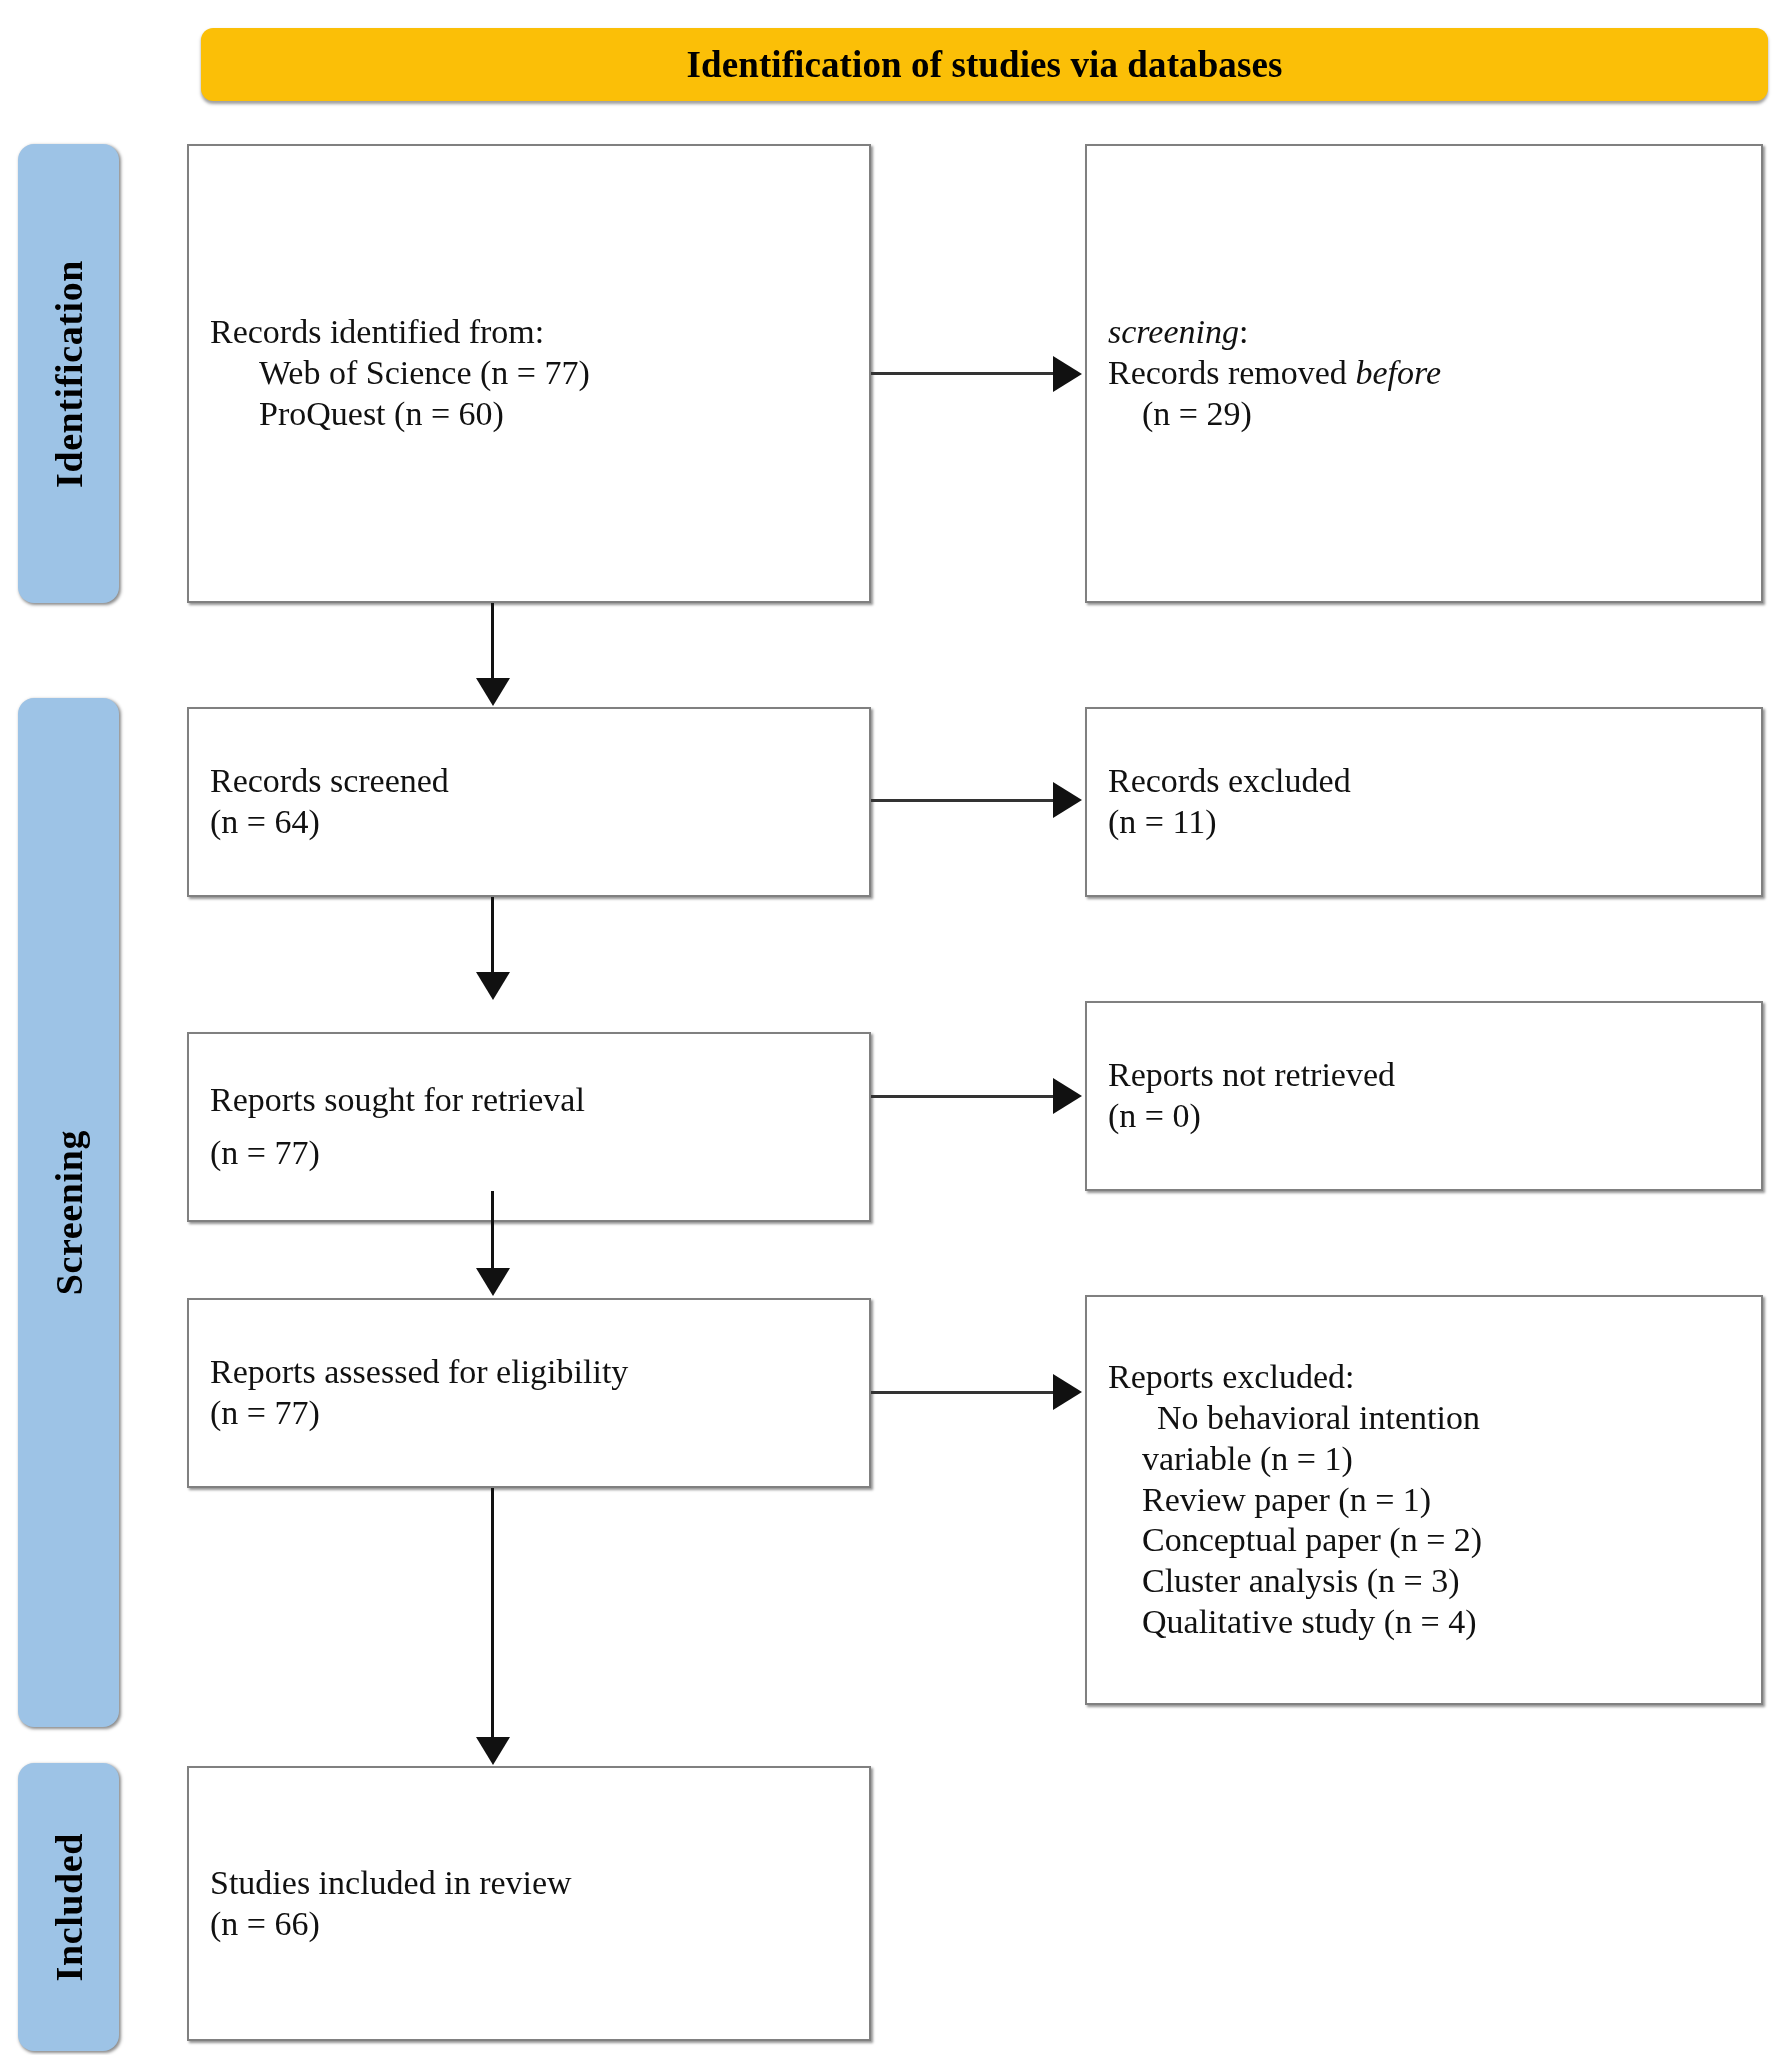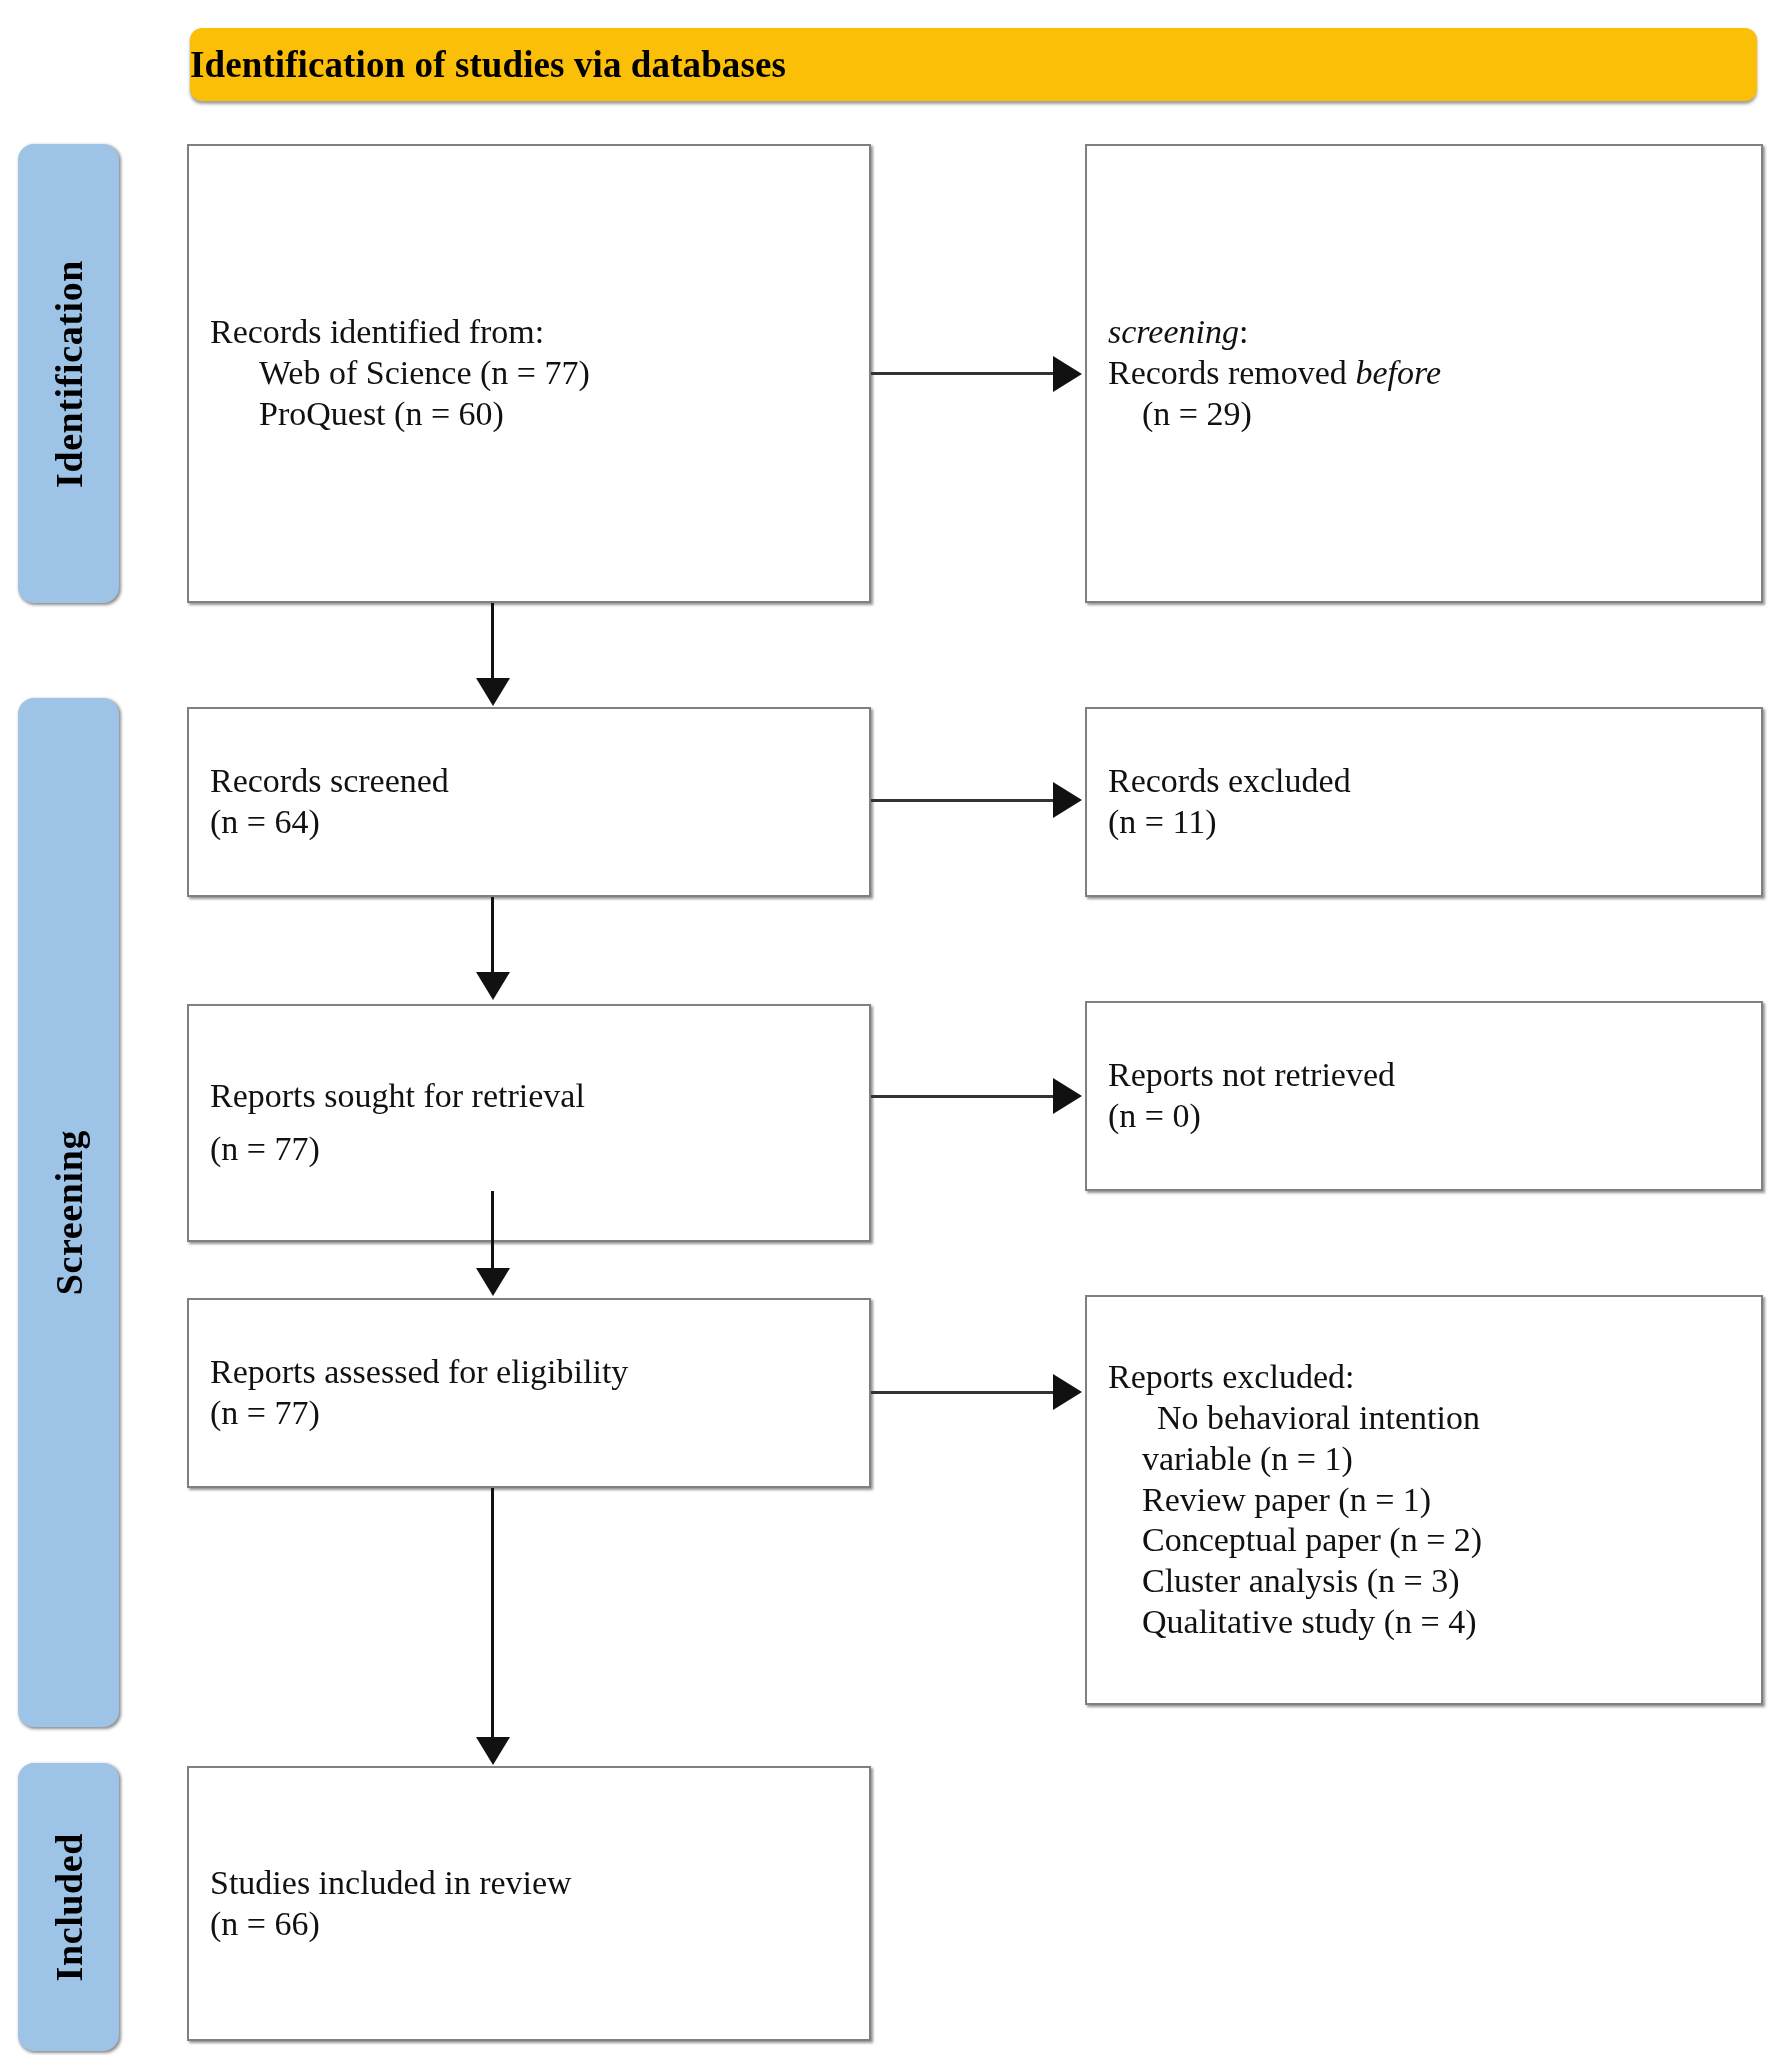--- a/index.html
+++ b/index.html
@@ -12,30 +12,30 @@
     width: 1788px;
     height: 2056px;
     background: #ffffff;
     font-family: "Liberation Serif", "DejaVu Serif", serif;
     overflow: hidden;
   }
 
   
   .banner {
     position: absolute;
-    left: 190px;
+    left: 201px;
     top: 27.5px;
     width: 1567px;
     height: 73px;
     background: #fbbf07;
     border-radius: 12.2px;
     box-shadow: 0 2.4px 3.1px rgba(0,0,0,0.38);
     display: flex;
     align-items: center;
-    justify-content: flex-start;
+    justify-content: center;
   }
   .banner-title {
     font-size: 37px;
     font-weight: bold;
     color: #000000;
     letter-spacing: 0.1px;
     text-align: center;
   }
 
   
@@ -87,21 +87,21 @@
   .box em { font-style: italic; }
 
   
   .col-left  { left: 187px;  width: 684px; }
   .col-right { left: 1085px; width: 678px; }
 
   .b-identified { top: 144px;  height: 459px; }
   .b-removed    { top: 144px;  height: 459px; }
   .b-screened   { top: 707px; height: 190px; }
   .b-excluded   { top: 707px; height: 190px; }
-  .b-sought     { top: 1004px; height: 238px; gap: 12px; }
+  .b-sought     { top: 1032px; height: 190px; gap: 12px; }
   .b-notretr    { top: 1001px; height: 190px; }
   .b-assessed   { top: 1298px; height: 190px; }
   .b-repexcl    { top: 1295px; height: 410px; }
   .b-included   { top: 1766px; height: 275px; }
 
   
   .conn { position: absolute; }
   .v-line {
     position: absolute;
     width: 3.1px;

